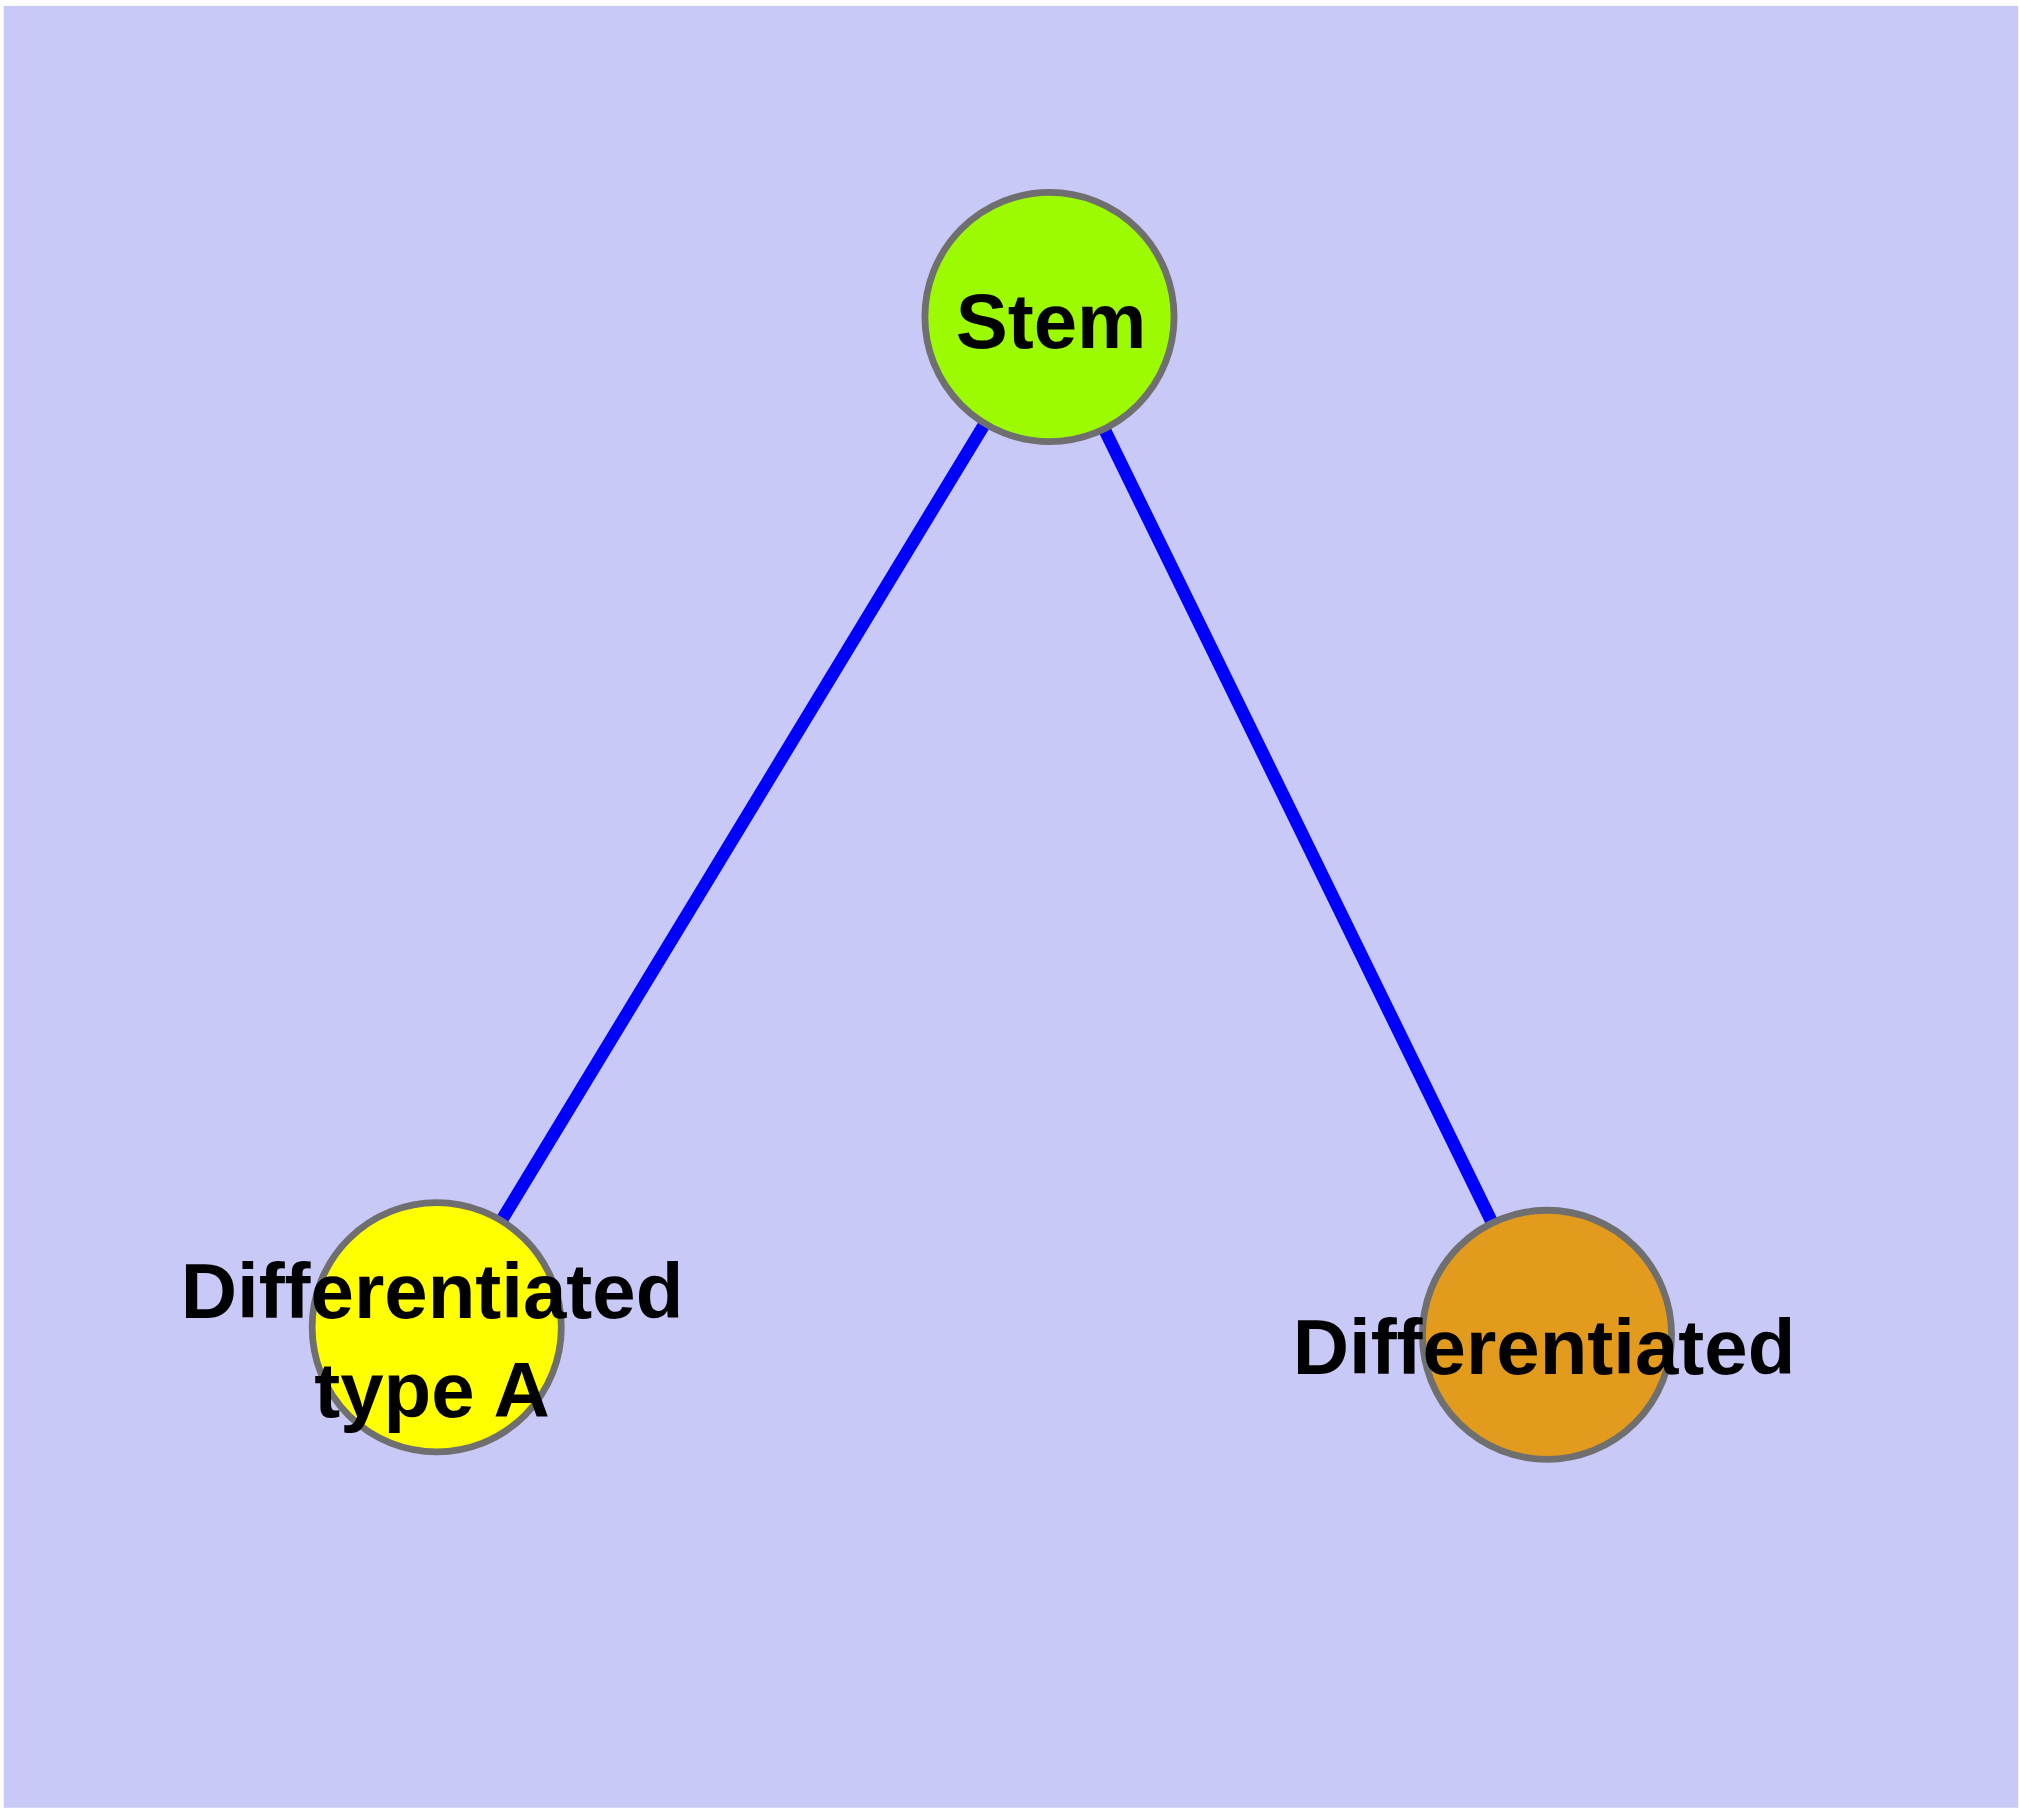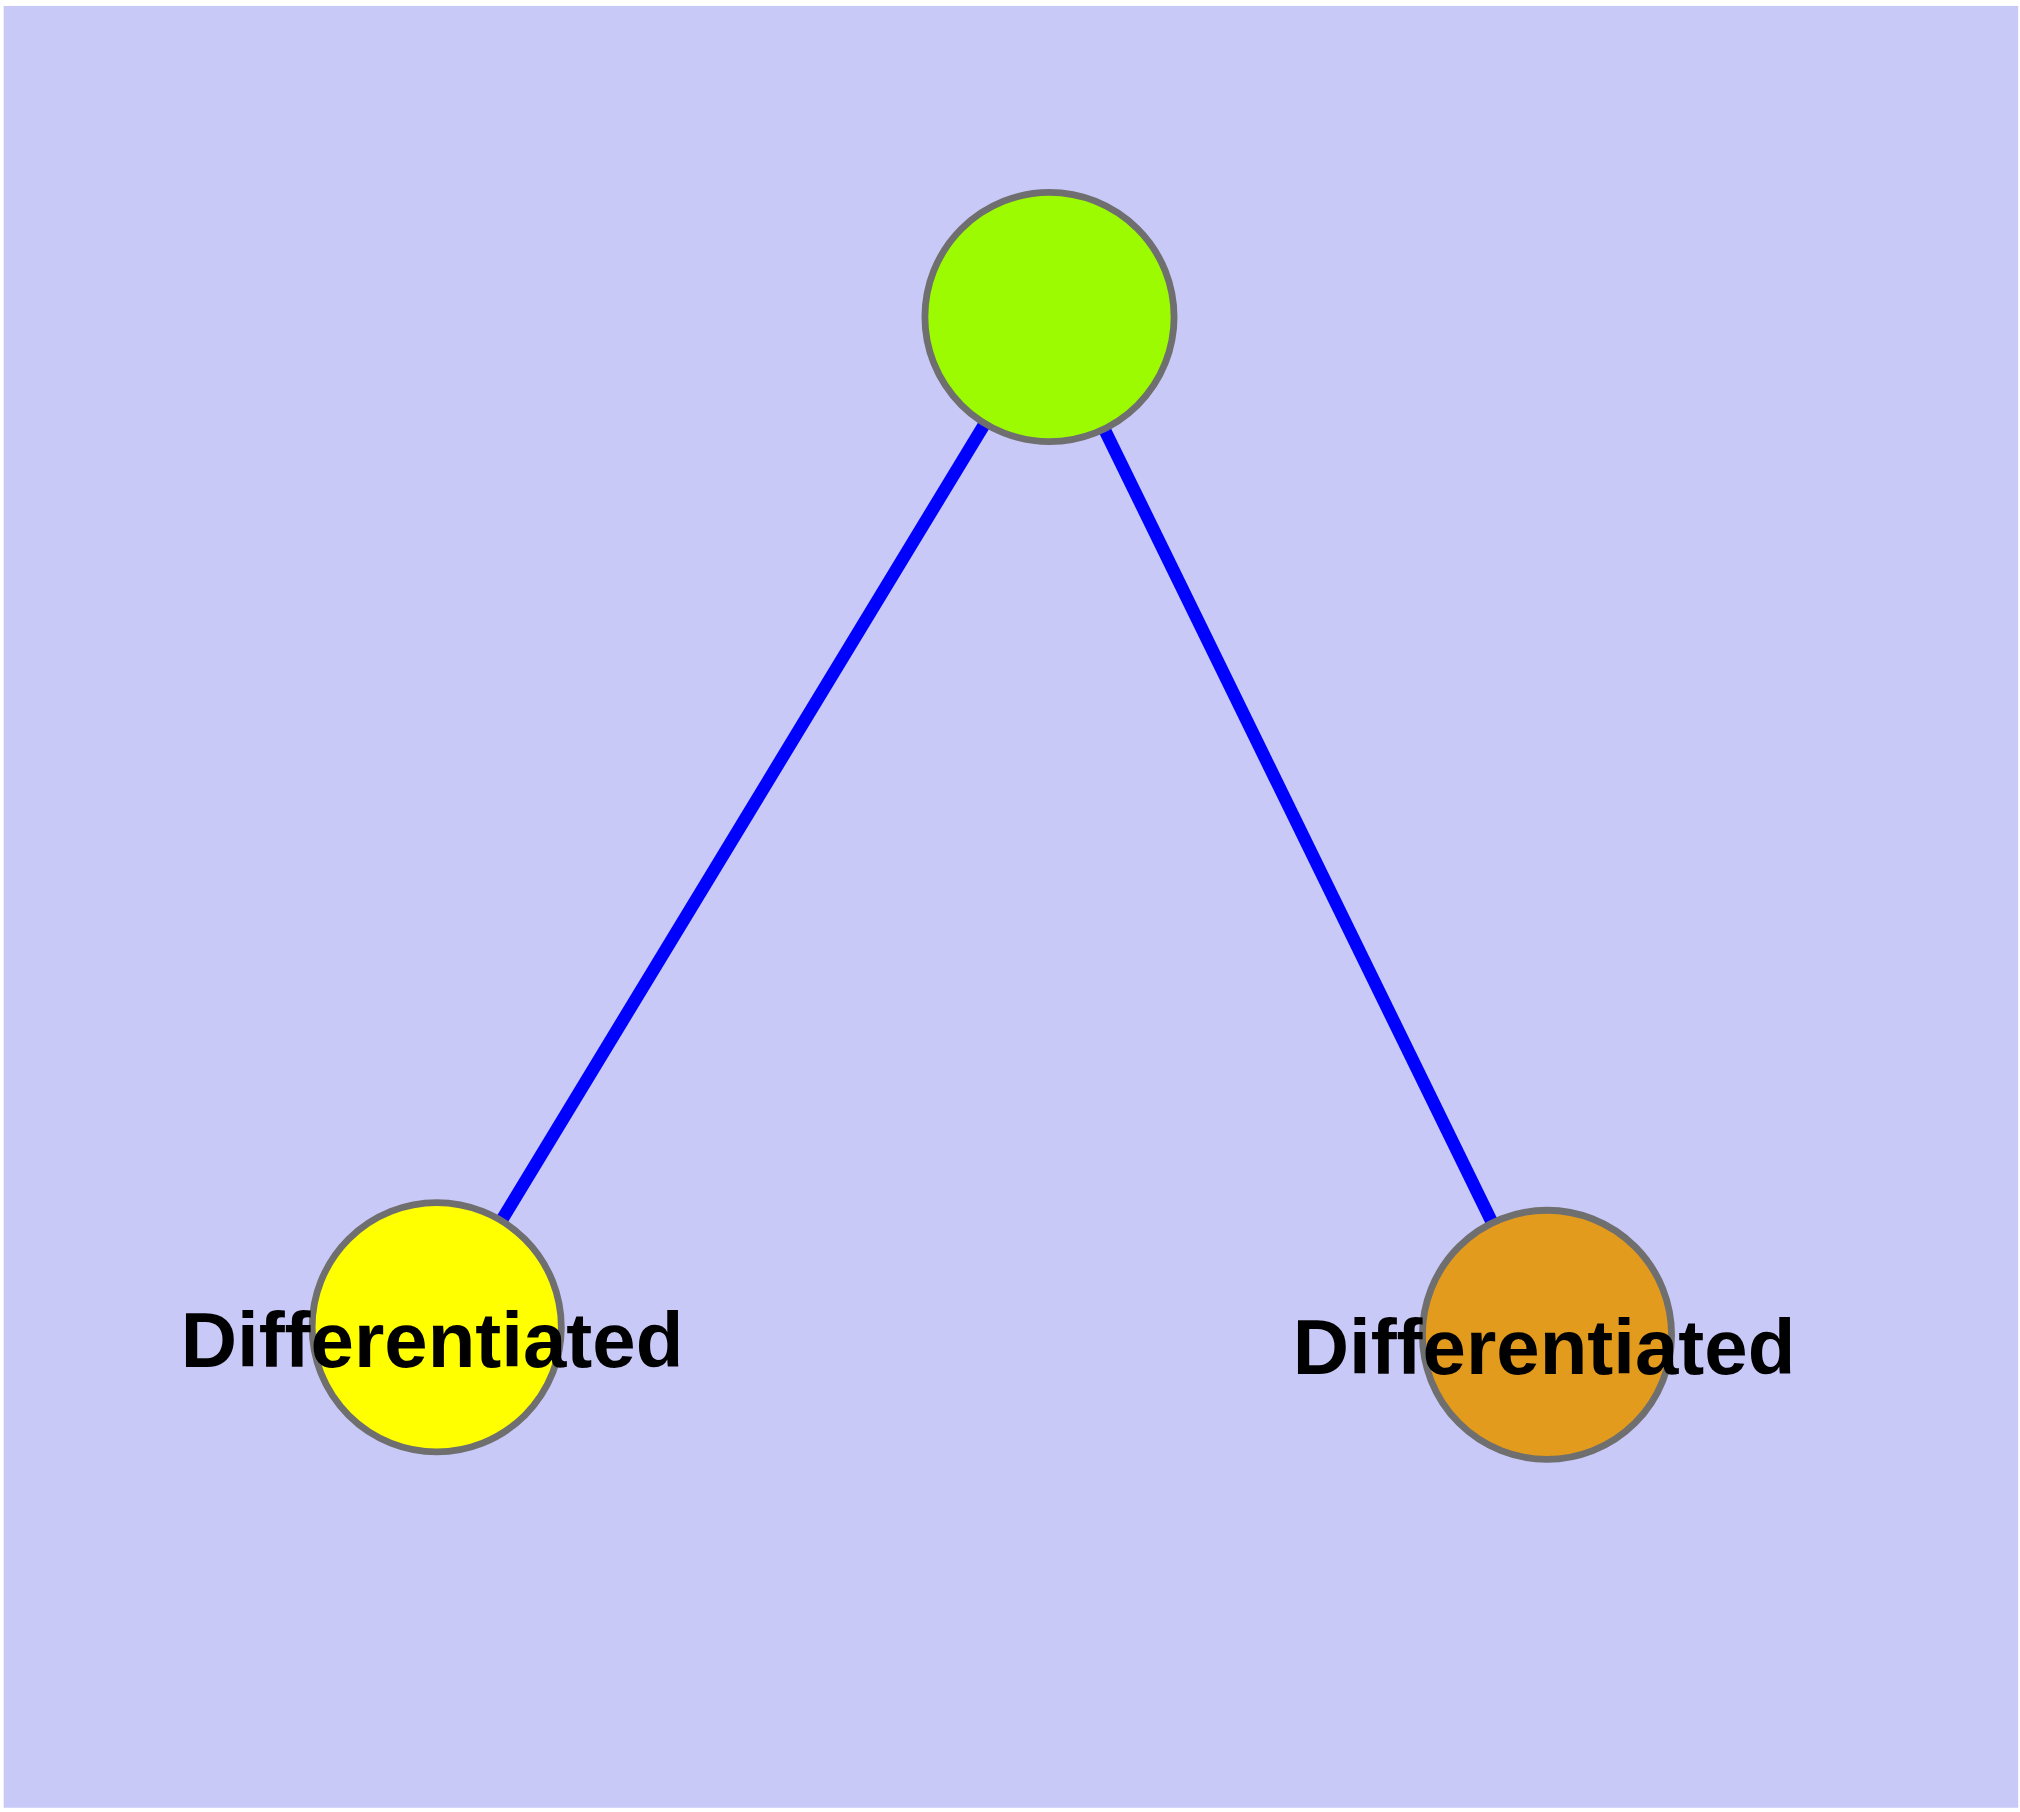--- a/index.html
+++ b/index.html
@@ -47,23 +47,27 @@
     <rect x="4" y="7" width="2377" height="2126" fill="#c9c9f8"></rect>
 
     <line x1="1238" y1="374" x2="515" y2="1566" stroke-width="15" stroke="#0000ff"></line>
     <line x1="1238" y1="374" x2="1825" y2="1575" stroke-width="15" stroke="#0000ff"></line>
 
     <circle cx="1238" cy="374" r="147" stroke-width="8" fill="#9cfb00" stroke="#6f6f6f"></circle>
     <circle cx="515" cy="1566" r="147" stroke-width="8" fill="#ffff00" stroke="#6f6f6f"></circle>
     <circle cx="1825" cy="1575" r="147" stroke-width="8" fill="#e39b1e" stroke="#6f6f6f"></circle>
   </svg>
 
+  <div class="node-label" id="label-stem">
+    <span class="label-line">Stem</span>
+  </div>
 
   <div class="node-label" id="label-type-a">
     <span class="label-line">Differentiated</span>
+    <span class="label-line">type A</span>
   </div>
 
   <div class="node-label" id="label-type-b">
     <span class="label-line">Differentiated</span>
   </div>
 
 </div>
 
 
 </body></html>

